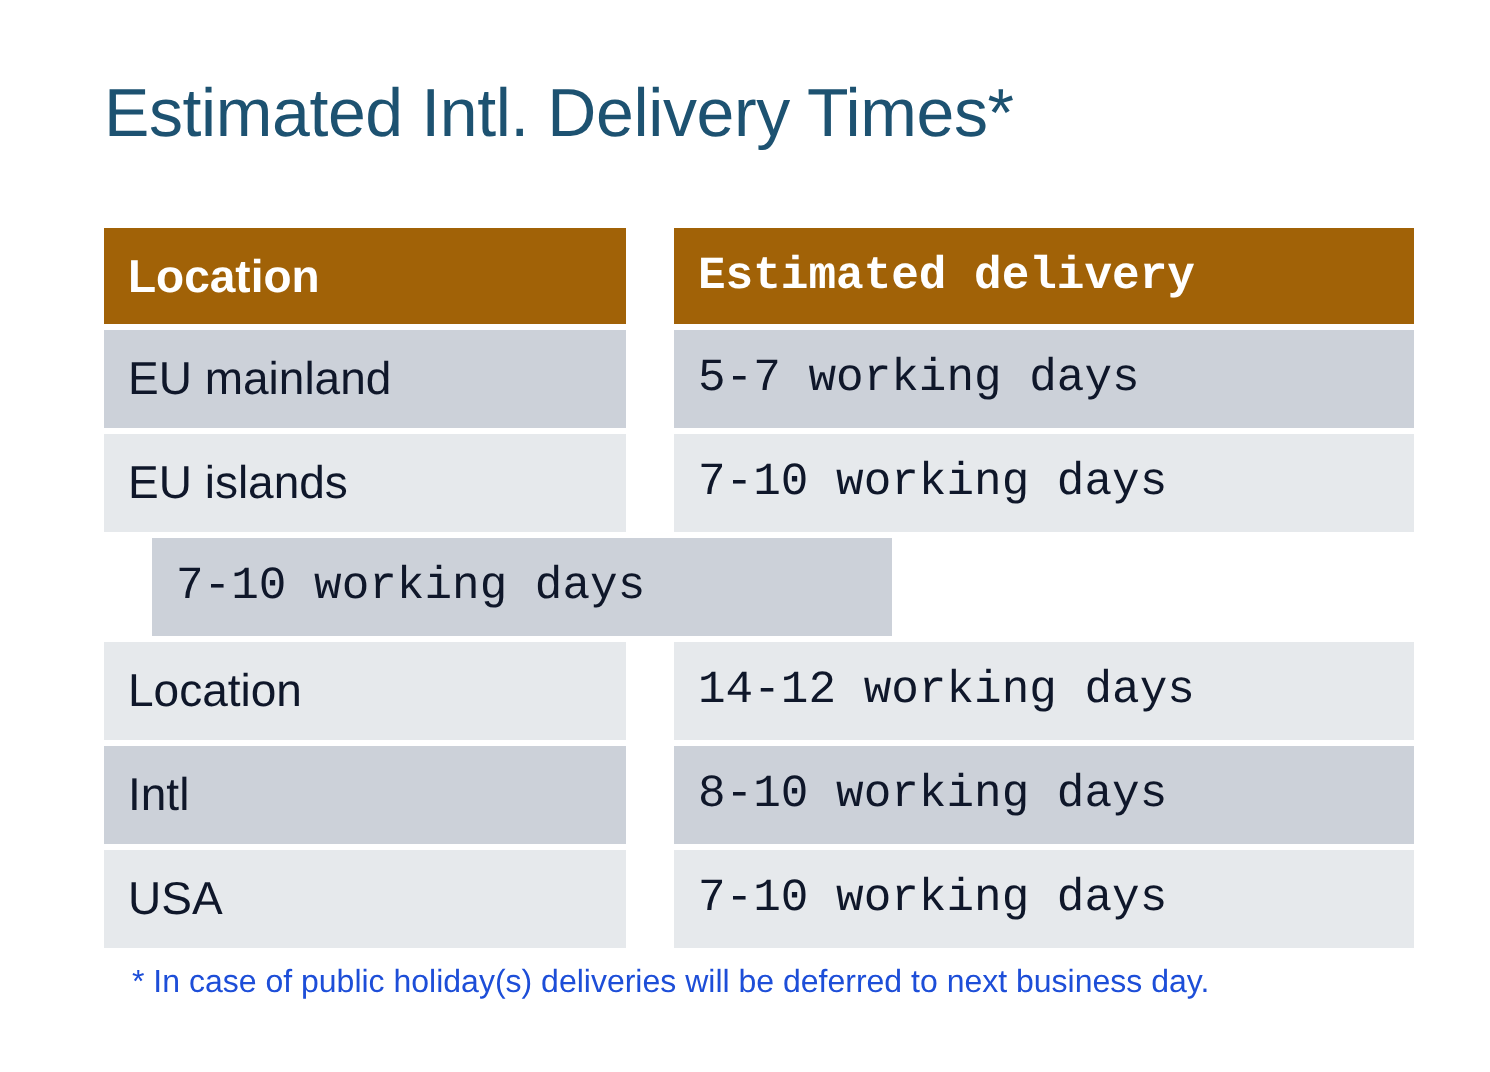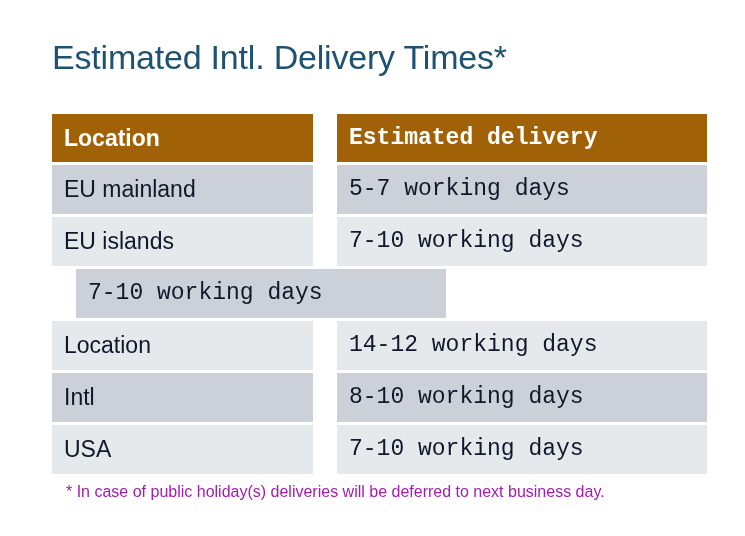--- a/index.html
+++ b/index.html
@@ -89,21 +89,21 @@
   .body-row.stripe-light .cell-location,
   .body-row.stripe-light .cell-delivery {
     background: #e6e9ec;
   }
   .footnote {
     position: absolute;
     left: 66px;
     top: 481px;
     font-size: 16px;
     line-height: 22px;
-    color: #a21caf;
+    color: #1d4ed8;
     white-space: nowrap;
   }
 </style>
 </head>
 <body>
 
 <div class="page">
 
   <div class="page-title">Estimated Intl. Delivery Times*</div>
 

